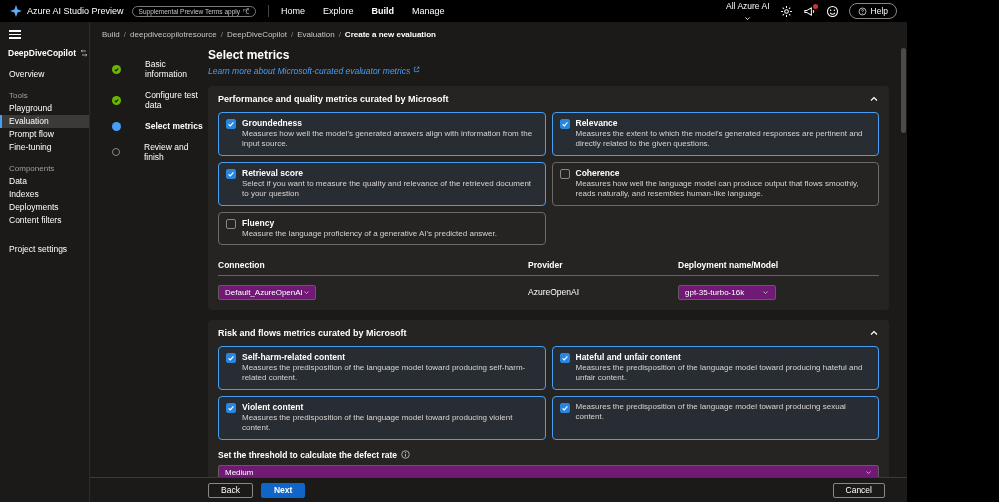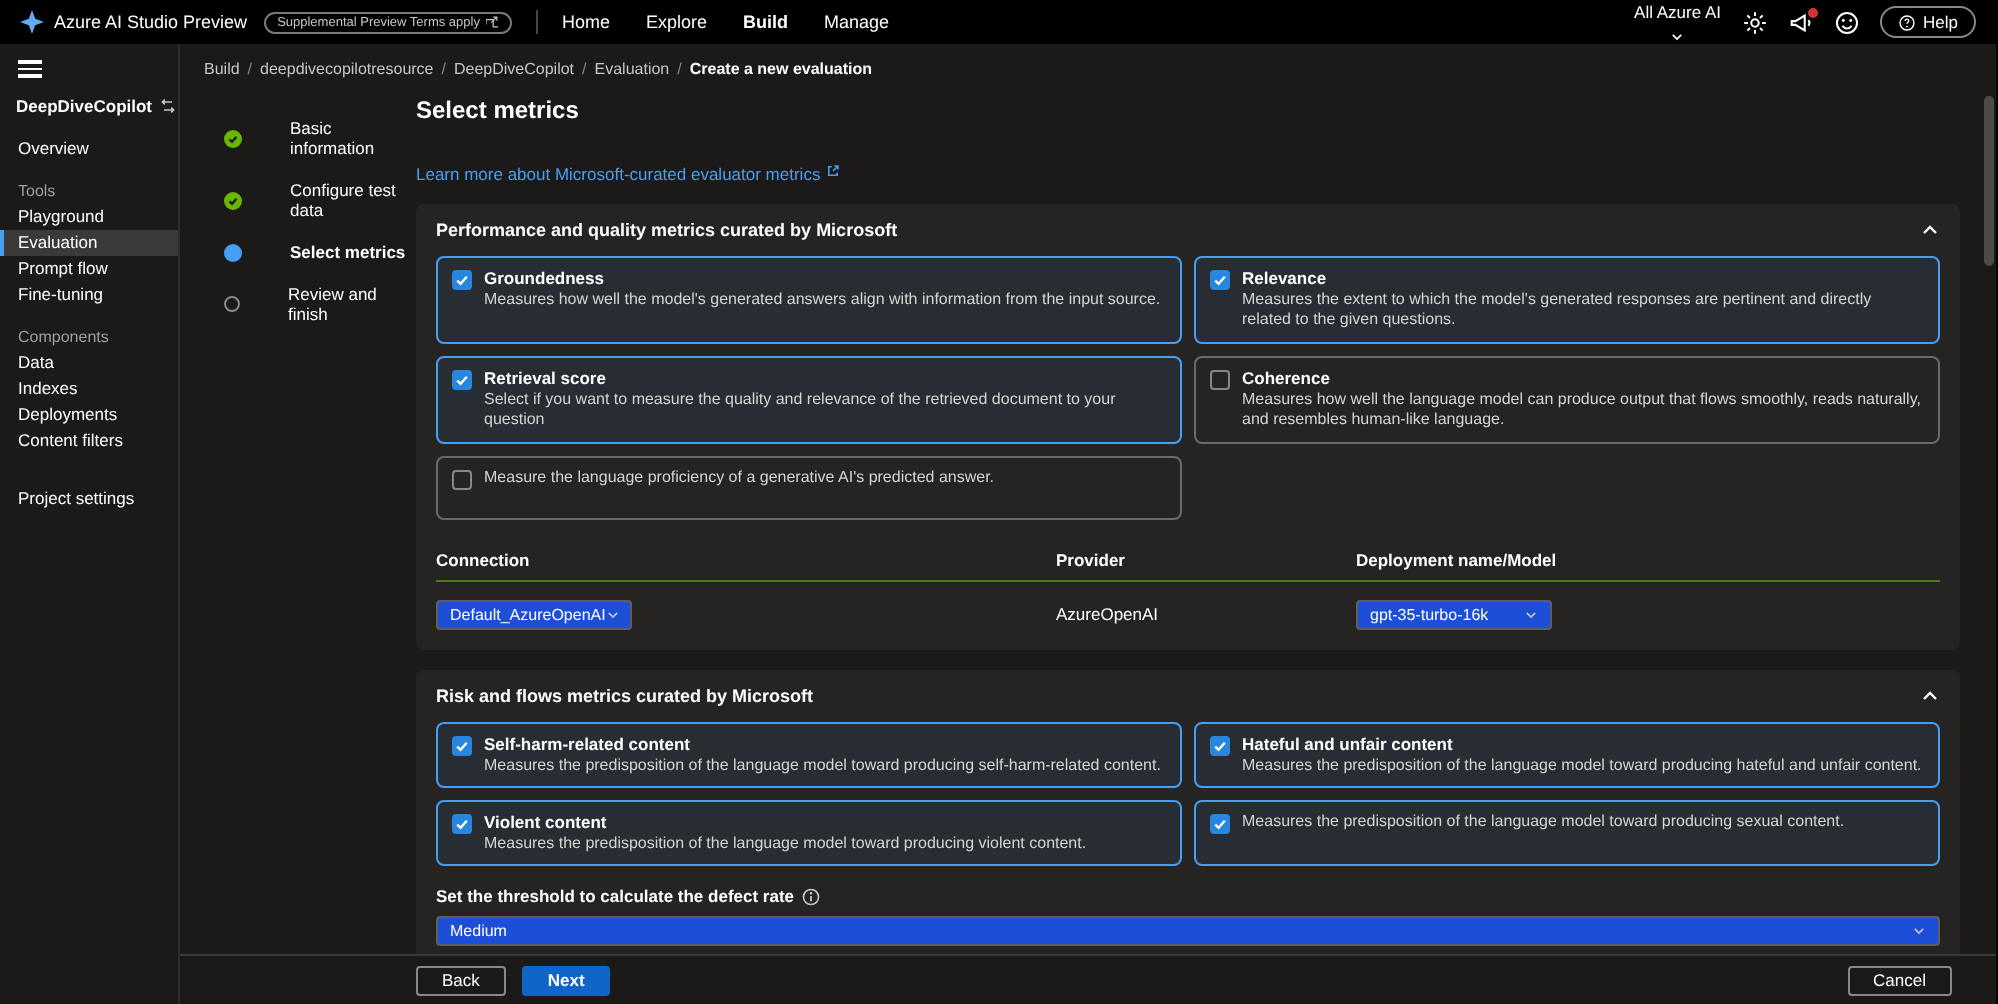--- a/index.html
+++ b/index.html
@@ -1,17 +1,17 @@
 <!DOCTYPE html>
 <html><head>
 <meta charset="utf-8">
 <style>
   html,body{margin:0;padding:0;background:#000;}
   *{box-sizing:border-box;}
-  .app{position:relative;width:998px;height:502px;background:#1b1a19;overflow:hidden;
+  .app{position:relative;width:907px;height:502px;background:#1b1a19;overflow:hidden;
        font-family:"Liberation Sans","DejaVu Sans",sans-serif;color:#fff;font-size:9px;}
 
   
   .topbar{position:absolute;top:0;left:0;right:0;height:22px;background:#000;display:flex;
           align-items:center;justify-content:space-between;padding:0 10px;}
   .tb-left,.tb-right{display:flex;align-items:center;}
   .logo{width:12px;height:12px;display:inline-flex;margin-right:5px;}
   .app-title{font-size:9px;}
   .preview-badge{margin-left:8px;border:1px solid #7a7a7a;border-radius:8px;padding:1px 6px;
                  font-size:6.5px;color:#c8c6c4;display:inline-flex;align-items:center;gap:3px;}
@@ -54,21 +54,21 @@
   .step-icon{width:9px;height:9px;border-radius:50%;flex:none;display:flex;align-items:center;justify-content:center;}
   .step.done .step-icon{background:#6bb700;}
   .step.done .step-icon svg{width:7px;height:7px;}
   .step.current .step-icon{background:#479ef5;}
   .step.current .step-label{font-weight:700;}
   .step.todo .step-icon{border:1px solid #8a8886;width:8px;height:8px;}
 
   
   .main{position:absolute;left:208px;top:48px;right:18px;bottom:25px;overflow:hidden;}
   .page-title{font-size:12px;font-weight:700;}
-  .learn-link{margin-top:20px;color:#479ef5;font-size:8.5px;display:inline-flex;align-items:flex-start;gap:3px;cursor:pointer;}
+  .learn-link{margin-top:4px;color:#479ef5;font-size:8.5px;display:inline-flex;align-items:flex-start;gap:3px;cursor:pointer;font-style:italic;}
   .learn-link svg{width:7px;height:7px;}
 
   .card{background:#252423;border-radius:4px;padding:8px 10px;margin-top:10px;}
   .card-head{display:flex;justify-content:space-between;align-items:center;font-size:9px;font-weight:700;}
   .chev-up{width:10px;height:10px;color:#fff;cursor:pointer;}
 
   .metric-grid{display:grid;grid-template-columns:repeat(2,1fr);gap:6px;margin-top:8px;}
   .metric-card{border:1px solid #6b6a68;border-radius:4px;padding:5px 7px;display:flex;gap:6px;
                background:#252423;min-height:32px;cursor:pointer;}
   .metric-card.selected{border-color:#479ef5;background:rgba(71,158,245,0.08);}
@@ -77,21 +77,21 @@
   .checkbox{width:10px;height:10px;border:1px solid #8a8886;border-radius:2px;flex:none;display:flex;
             align-items:center;justify-content:center;margin-top:1px;cursor:pointer;background:transparent;}
   .checkbox svg{display:none;width:8px;height:8px;}
   .checkbox.checked{background:#2886de;border-color:#2886de;}
   .checkbox.checked svg{display:block;}
 
   .conn-table{margin-top:10px;}
   .conn-head{display:grid;grid-template-columns:310px 150px 1fr;font-size:8.5px;font-weight:700;
              padding:5px 0 5px;border-bottom:1px solid #4d7c0f;}
   .conn-row{display:grid;grid-template-columns:310px 150px 1fr;padding:9px 0 2px;align-items:center;font-size:8.5px;}
-  .select{background:#1d4ed8;border:1px solid #605e5c;border-radius:2px;height:15px;display:flex;
+  .select{background:#701a75;border:1px solid #605e5c;border-radius:2px;height:15px;display:flex;
           align-items:center;justify-content:space-between;padding:0 6px;font-size:8px;color:#fff;cursor:pointer;}
   .select svg{width:7px;height:7px;color:#c8c6c4;flex:none;}
   .select.sm{width:98px;}
   .select.full{width:100%;margin-top:5px;}
 
   .threshold-label{margin-top:10px;font-size:8.5px;font-weight:600;display:flex;align-items:center;gap:4px;}
   .info-icon{width:9px;height:9px;display:inline-flex;color:#c8c6c4;}
   .info-icon svg{width:100%;height:100%;}
 
   
@@ -291,20 +291,21 @@
         <div class="metric-card">
           <span class="checkbox"></span>
           <div class="metric-text">
               <div class="metric-name">Coherence</div>
           <div class="metric-desc">Measures how well the language model can produce output that flows smoothly, reads naturally, and resembles human-like language.</div>
             </div>
         </div>
         <div class="metric-card">
           <span class="checkbox"></span>
           <div class="metric-text">
+              <div class="metric-name">Fluency</div>
           <div class="metric-desc">Measure the language proficiency of a generative AI's predicted answer.</div>
             </div>
         </div>
       </div>
 
       <div class="conn-table">
         <div class="conn-head">
           <div>Connection</div>
           <div>Provider</div>
           <div>Deployment name/Model</div>

